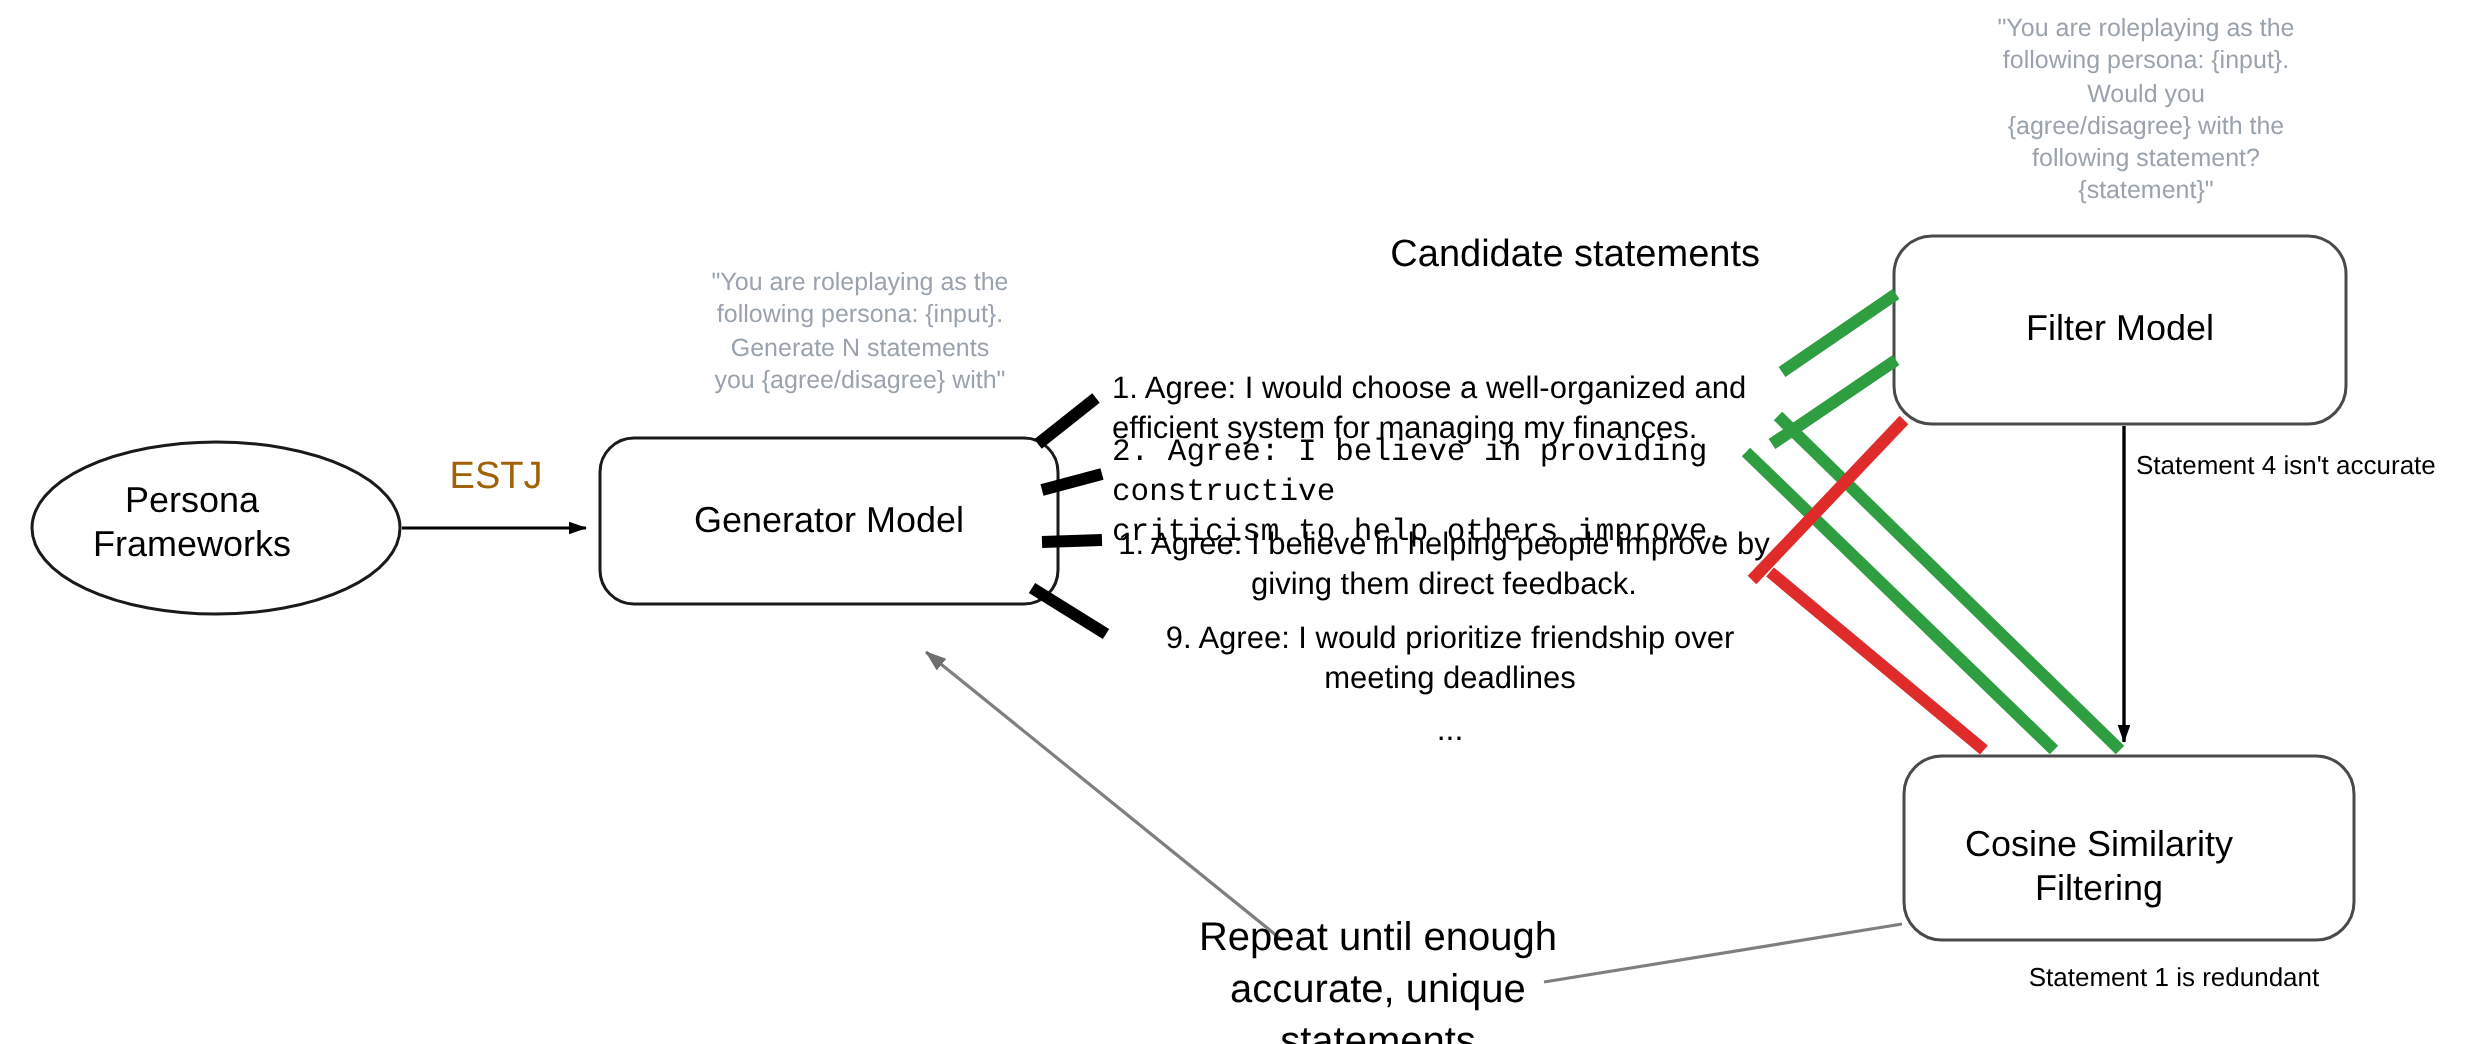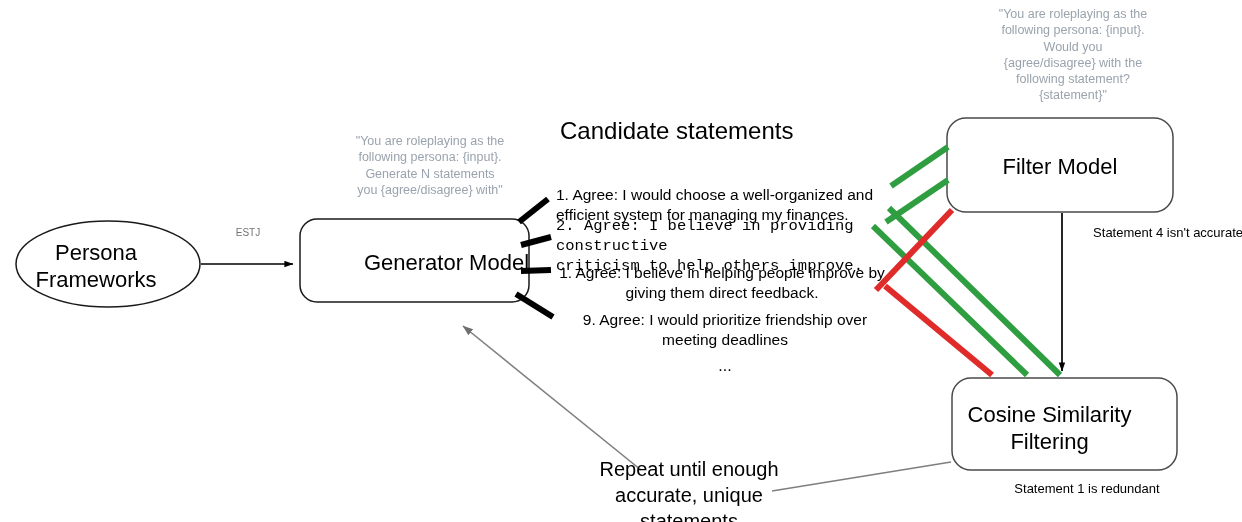--- a/index.html
+++ b/index.html
@@ -22,53 +22,53 @@
     width: 1242px;
     height: 522px;
   }
   .lbl {
     position: absolute;
     color: #000000;
     line-height: 1.22;
     white-space: pre-line;
   }
   .node-label {
-    font-size: 22px;
+    font-size: 18px;
     text-align: center;
     color: #000000;
   }
   .prompt-text {
     font-size: 12.5px;
     color: #9aa3ad;
     text-align: center;
     line-height: 1.3;
     white-space: pre-line;
   }
   .section-title {
-    font-size: 24px;
-    text-align: left;
+    font-size: 19px;
+    text-align: right;
     color: #000000;
   }
   .stmt {
     font-size: 15.5px;
     color: #000000;
     line-height: 1.28;
     white-space: pre-line;
   }
   .stmt-center { text-align: center; }
   .small-note {
     font-size: 13px;
     color: #000000;
     text-align: center;
     white-space: pre-line;
     line-height: 1.3;
   }
   .edge-label {
-    font-size: 10px;
-    color: #737373;
+    font-size: 19px;
+    color: #a16207;
     text-align: center;
   }
   .ellipsis {
     font-size: 16px;
     text-align: center;
     color: #000000;
   }
 </style>
 </head>
 <body>
@@ -112,25 +112,25 @@
 
     <line x1="1062" y1="213" x2="1062" y2="371" stroke="#000000" stroke-width="1.7" marker-end="url(#arrowBlack)"></line>
 
     <path d="M 951 462 L 772 491" fill="none" stroke="#7f7f7f" stroke-width="1.6"></path>
     <path d="M 641 470 L 463 326" fill="none" stroke="#7f7f7f" stroke-width="1.6" marker-end="url(#arrowGray)"></path>
   </svg>
 
   <div class="lbl node-label" style="left:18px; top:240px; width:156px;">Persona
 Frameworks</div>
 
-  <div class="lbl node-label" style="left:300px; top:250px; width:229px;padding-left:32px;">Generator Model</div>
+  <div class="lbl node-label" style="left:300px; top:250px; width:229px;">Generator Model</div>
 
   <div class="lbl node-label" style="left:947px; top:154px; width:226px;">Filter Model</div>
 
-  <div class="lbl node-label" style="left:952px; top:402px; width:195px;">Cosine Similarity Filtering</div>
+  <div class="lbl node-label" style="left:952px; top:412px; width:195px;">Cosine Similarity Filtering</div>
 
   <div class="lbl prompt-text" style="left:325px; top:133px; width:210px;">"You are roleplaying as the
 following persona: {input}.
 Generate N statements
 you {agree/disagree} with"</div>
 
   <div class="lbl prompt-text" style="left:968px; top:6px; width:210px;">"You are roleplaying as the
 following persona: {input}.
 Would you
 {agree/disagree} with the
@@ -148,21 +148,21 @@
   <div class="lbl stmt stmt-center" style="left:552px; top:263px; width:340px;">1. Agree: I believe in helping people improve by
 giving them direct feedback.</div>
 
   <div class="lbl stmt stmt-center" style="left:565px; top:310px; width:320px;">9. Agree: I would prioritize friendship over
 meeting deadlines</div>
 
   <div class="lbl ellipsis" style="left:645px; top:356px; width:160px;">...</div>
 
   <div class="lbl edge-label" style="left:203px; top:227px; width:90px;">ESTJ</div>
 
-  <div class="lbl small-note" style="left:1068px; top:225px; width:175px; text-align:right;">Statement 4 isn't accurate</div>
+  <div class="lbl small-note" style="left:1068px; top:225px; width:175px; text-align:left;">Statement 4 isn't accurate</div>
 
   <div class="lbl small-note" style="left:972px; top:481px; width:230px;">Statement 1 is redundant</div>
 
   <div class="lbl small-note" style="left:574px; top:456px; width:230px; font-size:20px;">Repeat until enough
 accurate, unique statements
 produced</div>
 
 </div>
 
 </body></html>

